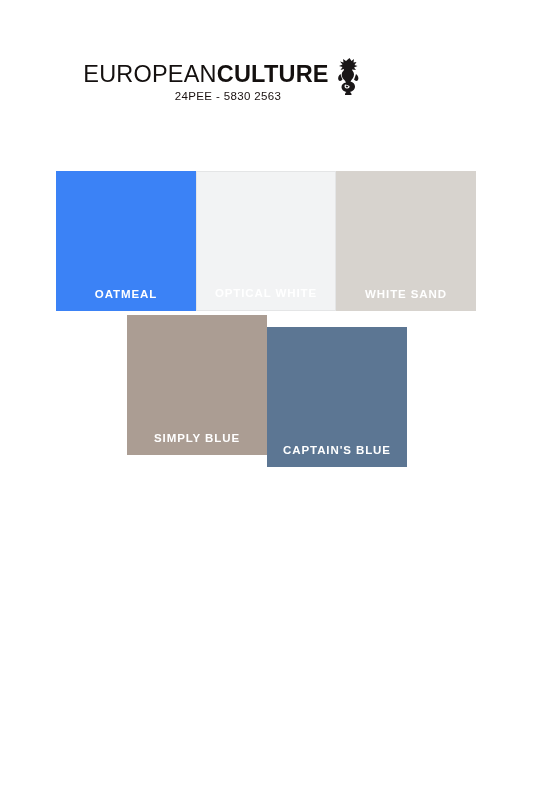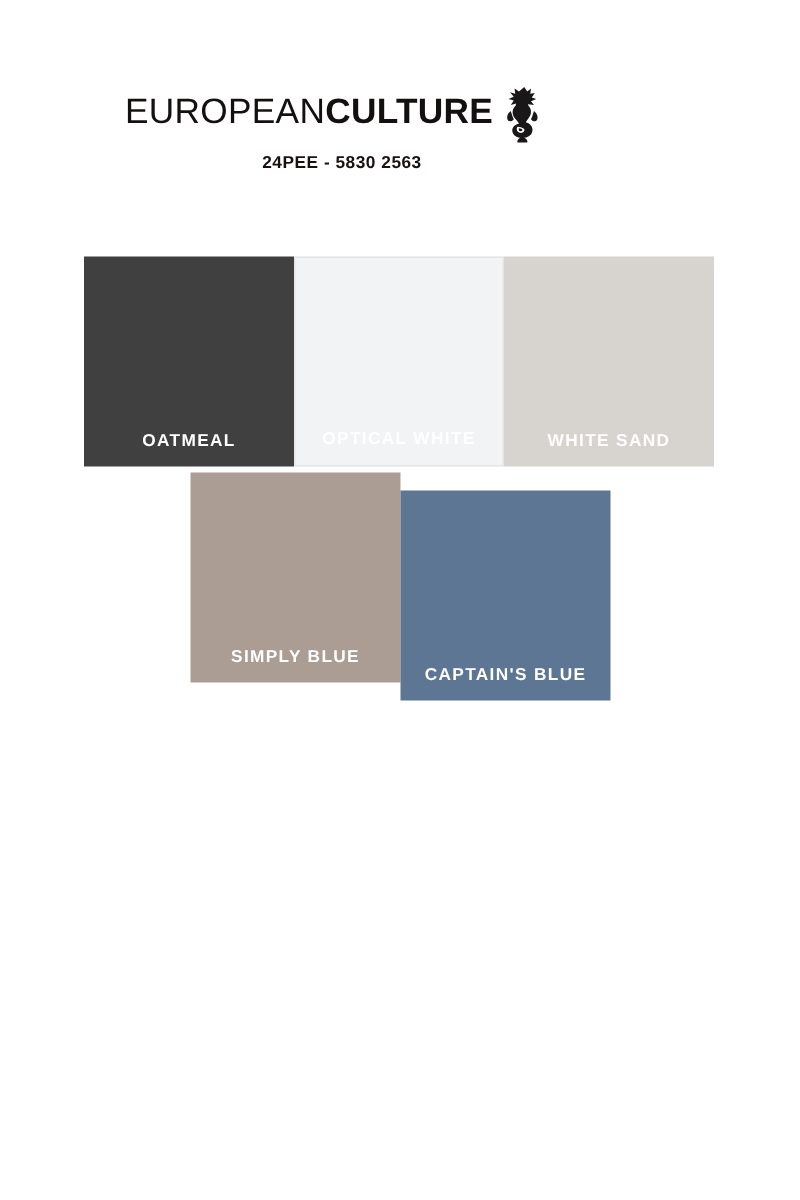--- a/index.html
+++ b/index.html
@@ -43,23 +43,23 @@
   .brand-text .w2 {
     font-weight: 700;
   }
   .griffin {
     display: block;
     width: 25px;
     height: 40px;
     margin-top: 2px;
   }
   .product-code {
-    margin-top: 13px;
+    margin-top: 0;
     font-size: 11.5px;
-    font-weight: 700;
+    font-weight: 400;
     color: #19100f;
     letter-spacing: 0.35px;
     padding-left: 12px;
   }
 
   
   .palette {
     position: absolute;
     left: 0;
     top: 0;
@@ -114,21 +114,21 @@
         <path d="M24 70 C20 72 17 75 18 78 L31 78 C32 75 29 72 24 70 Z"></path>
       </g>
     </svg>
   </div>
   <div class="product-code">24PEE - 5830 2563</div>
 </div>
 
 <div class="palette">
 
   <div class="swatch-row row-top">
-    <div class="swatch" style="background: #404040;">
+    <div class="swatch" style="background: #3b82f6;">
       <span class="swatch-label" style="color: rgb(255, 255, 255);">OATMEAL</span>
     </div>
     <div class="swatch" style="background: rgb(242, 243, 244); border: 1px solid rgb(228, 229, 230);">
       <span class="swatch-label" style="color: rgb(255, 255, 255);">OPTICAL WHITE</span>
     </div>
     <div class="swatch" style="background: rgb(215, 211, 206);">
       <span class="swatch-label" style="color: rgb(255, 255, 255);">WHITE SAND</span>
     </div>
   </div>
 

